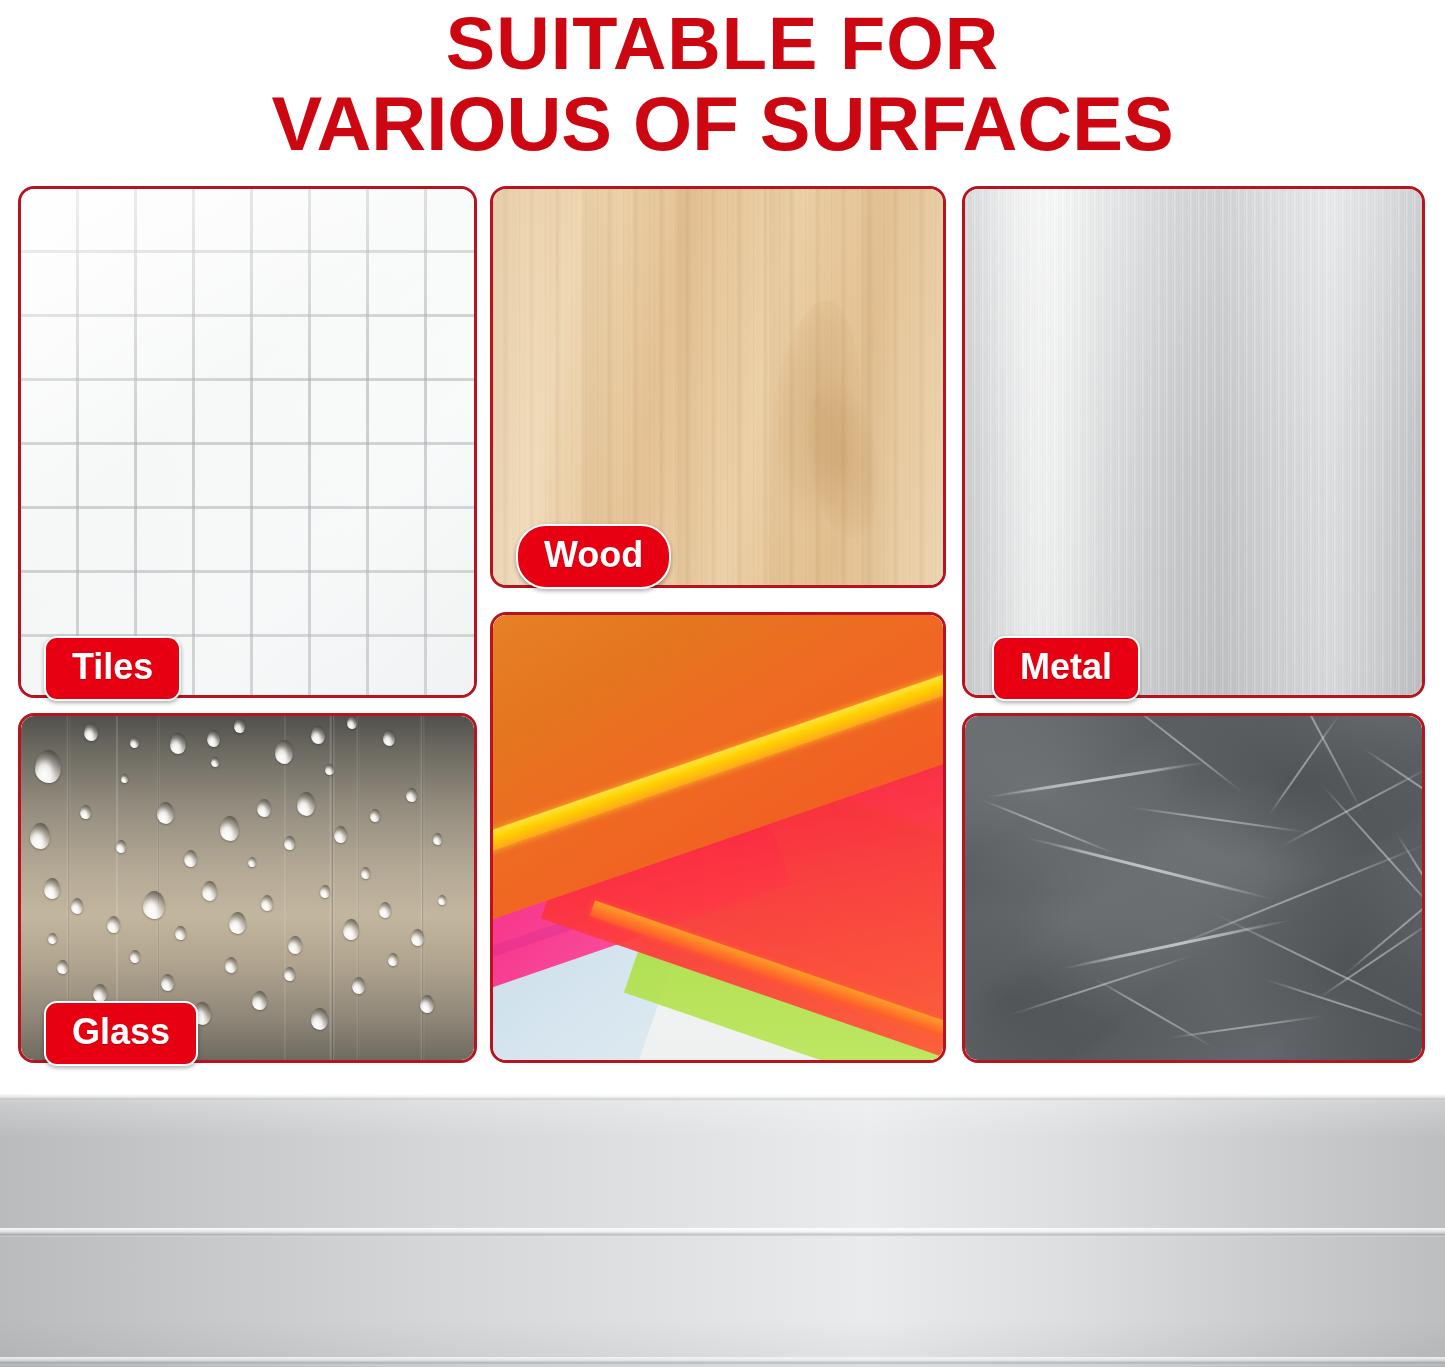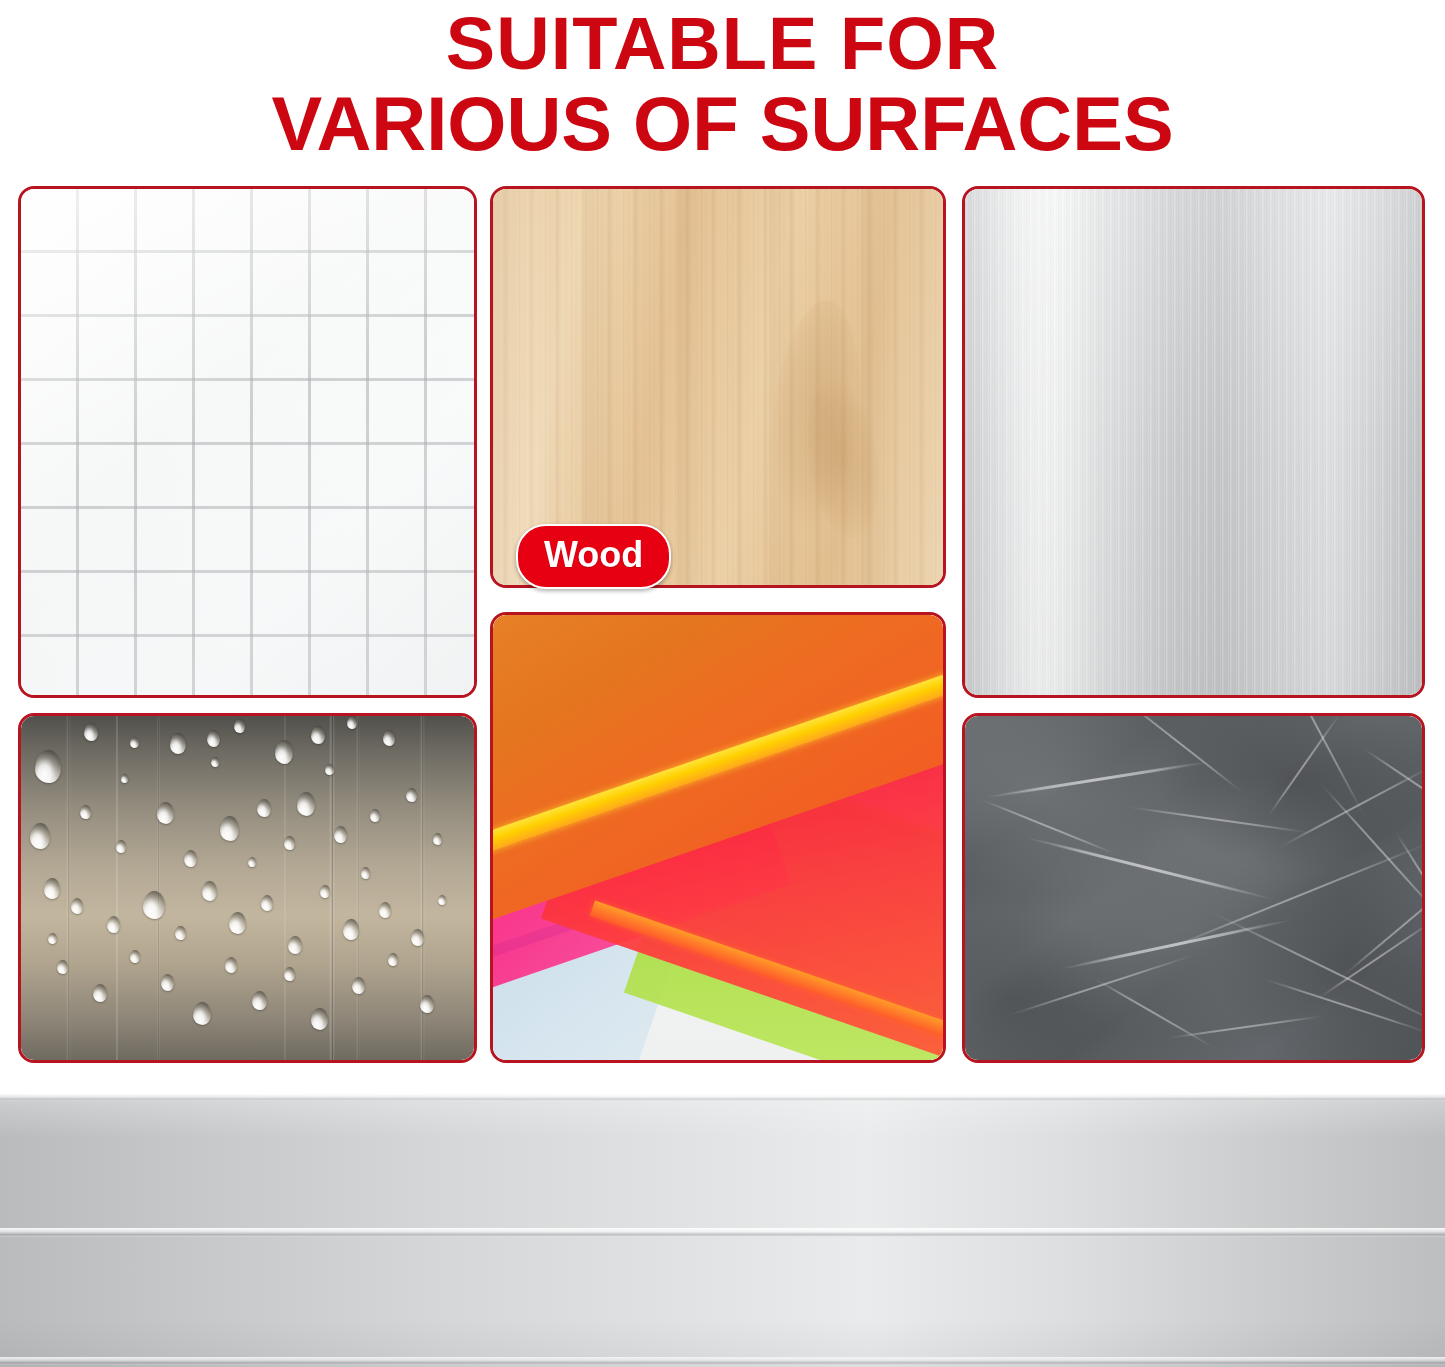--- a/index.html
+++ b/index.html
@@ -322,35 +322,37 @@
   <div class="title-block">
     <span class="title-line l1">SUITABLE FOR</span>
     <span class="title-line l2">VARIOUS OF SURFACES</span>
   </div>
 
   <div class="panel p-tiles">
     <div class="panel-inner tex-tiles">
       <div class="tiles-sheen"></div>
     </div>
   </div>
+  <div class="badge b-tiles">Tiles</div>
 
   <div class="panel p-wood">
     <div class="panel-inner tex-wood">
       <div class="wood-knot"></div>
       <div class="wood-knot2"></div>
       <div class="wood-streak"></div>
     </div>
   </div>
   <div class="badge b-wood">Wood</div>
 
   <div class="panel p-metal">
     <div class="panel-inner tex-metal">
       <div class="metal-band"></div>
     </div>
   </div>
+  <div class="badge b-metal">Metal</div>
 
   <div class="panel p-glass">
     <div class="panel-inner tex-glass">
       <div class="glass-streaks" id="glass-streaks">
           <div class="gstreak" style="left: 10%; width: 5px; opacity: 0.45;"></div>
           <div class="gstreak" style="left: 30%; width: 3px; opacity: 0.59;"></div>
           <div class="gstreak" style="left: 68%; width: 6px; opacity: 0.73;"></div>
           <div class="gstreak" style="left: 74%; width: 4px; opacity: 0.45;"></div>
           <div class="gstreak" style="left: 88%; width: 5px; opacity: 0.59;"></div>
           <div class="gstreak" style="left: 21%; width: 2px; opacity: 0.73;"></div>
@@ -408,20 +410,21 @@
           <div class="drop" style="left: 42%; top: 12%; width: 8px; height: 10px;"></div>
           <div class="drop" style="left: 67%; top: 14%; width: 9px; height: 11px;"></div>
           <div class="drop" style="left: 22%; top: 17%; width: 7px; height: 9px;"></div>
           <div class="drop" style="left: 50%; top: 41%; width: 8px; height: 10px;"></div>
           <div class="drop" style="left: 75%; top: 44%; width: 9px; height: 12px;"></div>
           <div class="drop" style="left: 92%; top: 52%; width: 8px; height: 10px;"></div>
           <div class="drop" style="left: 6%; top: 63%; width: 9px; height: 11px;"></div>
         </div>
     </div>
   </div>
+  <div class="badge b-glass">Glass</div>
 
   <div class="panel p-plastic">
     <div class="panel-inner tex-plastic">
       <div class="pl-layer pl-blue"></div>
       <div class="pl-layer pl-blue-edge-l"></div>
       <div class="pl-layer pl-clear"></div>
       <div class="pl-layer pl-clear-edge"></div>
       <div class="pl-layer pl-green"></div>
       <div class="pl-layer pl-green-edge"></div>
       <div class="pl-layer pl-magenta"></div>

